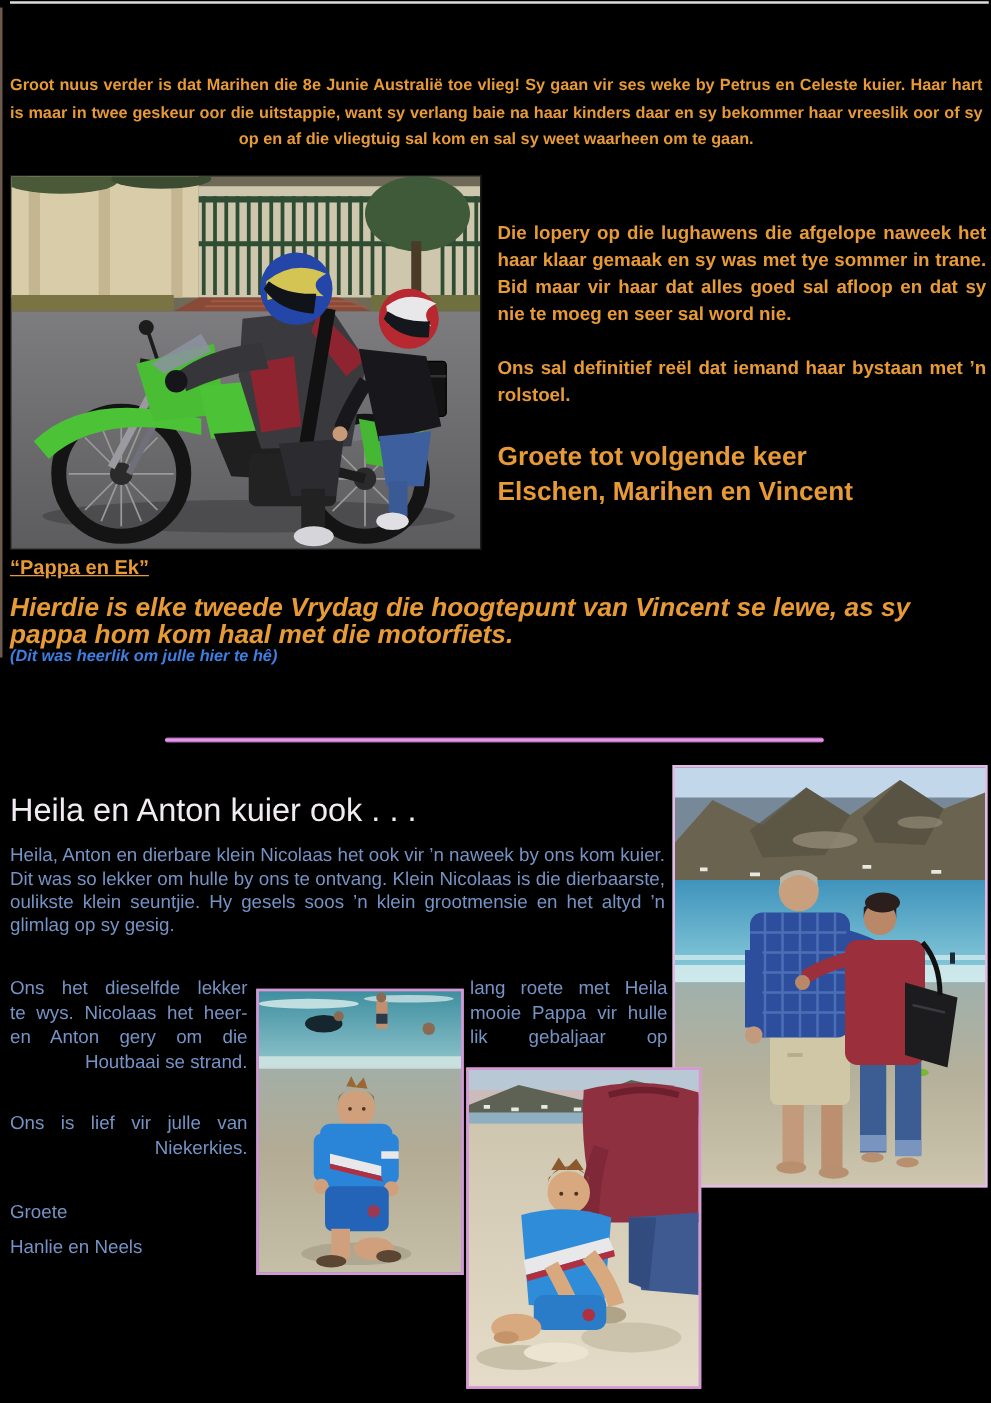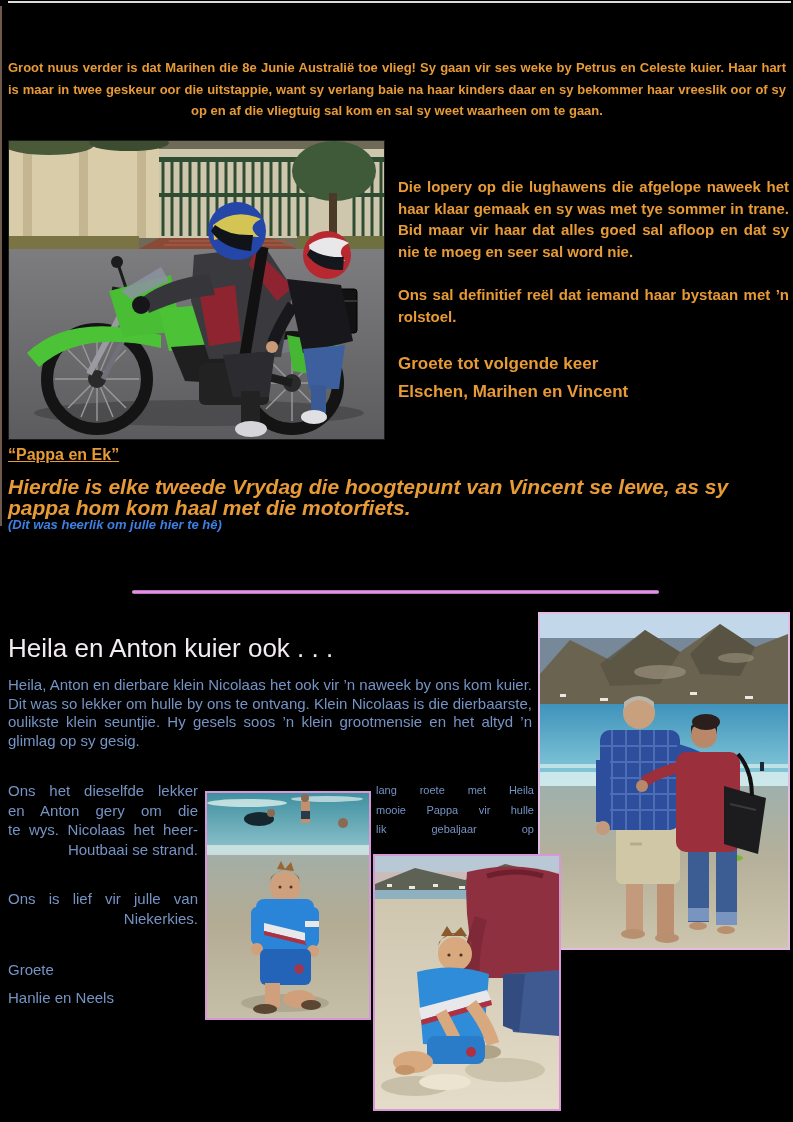--- a/index.html
+++ b/index.html
@@ -9,36 +9,36 @@
   .edge-top{left:8px;top:1px;width:783px;height:2px;background:#dcdcdc;}
   .edge-left{left:0;top:6px;width:2px;height:520px;background:#6e5a4c;}
 
   
   .orange{color:#E79A35;font-weight:bold;text-shadow:0 0 1px #000;}
   .intro{left:8px;top:57px;width:778px;font-size:13px;line-height:21.5px;
          text-align:justify;text-align-last:center;}
   .rc{left:398px;width:391px;font-size:15px;line-height:21.5px;text-align:justify;}
   .rc-p1{top:176px;}
   .rc-p2{top:284px;}
-  .rc-close{left:398px;font-size:17px;}
+  .rc-close{left:398px;font-size:21px;}
   .rc-close1{top:354px;}
   .rc-close2{top:382px;}
 
   .pappa-head{left:8px;top:446px;font-size:16px;text-decoration:underline;}
   .pappa-body{left:8px;top:476px;width:778px;font-size:21px;line-height:21px;font-style:italic;}
   .blue-note{left:8px;top:517px;color:#3E7FE1;font-weight:bold;font-style:italic;font-size:13px;}
 
   .divider{left:132px;top:590px;width:527px;height:4px;border-radius:2px;
            background:linear-gradient(180deg,#A85BB4,#F0A8EE 50%,#A85BB4);}
 
   .heila-head{left:8px;top:633px;color:#F2ECF2;font-size:26px;font-weight:normal;}
   .steel{color:#7593C4;font-weight:normal;}
   .heila-p1{left:8px;top:676px;width:524px;font-size:15px;line-height:18.6px;text-align:justify;}
   .colL{left:8px;width:190px;font-size:15px;line-height:19.5px;}
-  .colM{left:376px;width:158px;font-size:11px;line-height:19.5px;}
+  .colM{left:376px;width:158px;font-size:15px;line-height:19.5px;}
   .jl{text-align:justify;text-align-last:justify;}
   .ll{text-align:right;}
   .colL-lines{top:781px;}
   .colM-lines{top:781px;}
   .love{top:889px;}
   .groete2{left:8px;top:961px;font-size:15px;}
   .names2{left:8px;top:989px;font-size:15px;}
 
   
   .photo{box-sizing:border-box;overflow:hidden;}
@@ -179,22 +179,22 @@
   <div class="abs orange pappa-body">Hierdie is elke tweede Vrydag die hoogtepunt van Vincent se lewe, as sy pappa hom kom haal met die motorfiets.</div>
   <div class="abs blue-note">(Dit was heerlik om julle hier te hê)</div>
 
   <div class="abs divider"></div>
 
   <div class="abs steel heila-p1">Heila, Anton en dierbare klein Nicolaas het ook vir ’n naweek by ons kom kuier. Dit was so lekker om hulle by ons te ontvang. Klein Nicolaas is die dierbaarste, oulikste klein seuntjie. Hy gesels soos ’n klein grootmensie en het altyd ’n glimlag op sy gesig.</div>
   <div class="abs heila-head">Heila en Anton kuier ook . . .</div>
 
   <div class="abs steel colL colL-lines">
     <div class="jl">Ons het dieselfde lekker</div>
+    <div class="jl">te wys. Nicolaas het heer-</div>
     <div class="jl">en Anton gery om die</div>
-    <div class="jl">te wys. Nicolaas het heer-</div>
     <div class="ll">Houtbaai se strand.</div>
   </div>
   <div class="abs steel colM colM-lines">
     <div class="jl">lang roete met Heila</div>
     <div class="jl">mooie Pappa vir hulle</div>
     <div class="jl">lik gebaljaar op</div>
   </div>
 
   <div class="abs steel colL love">
     <div class="jl">Ons is lief vir julle van</div>

